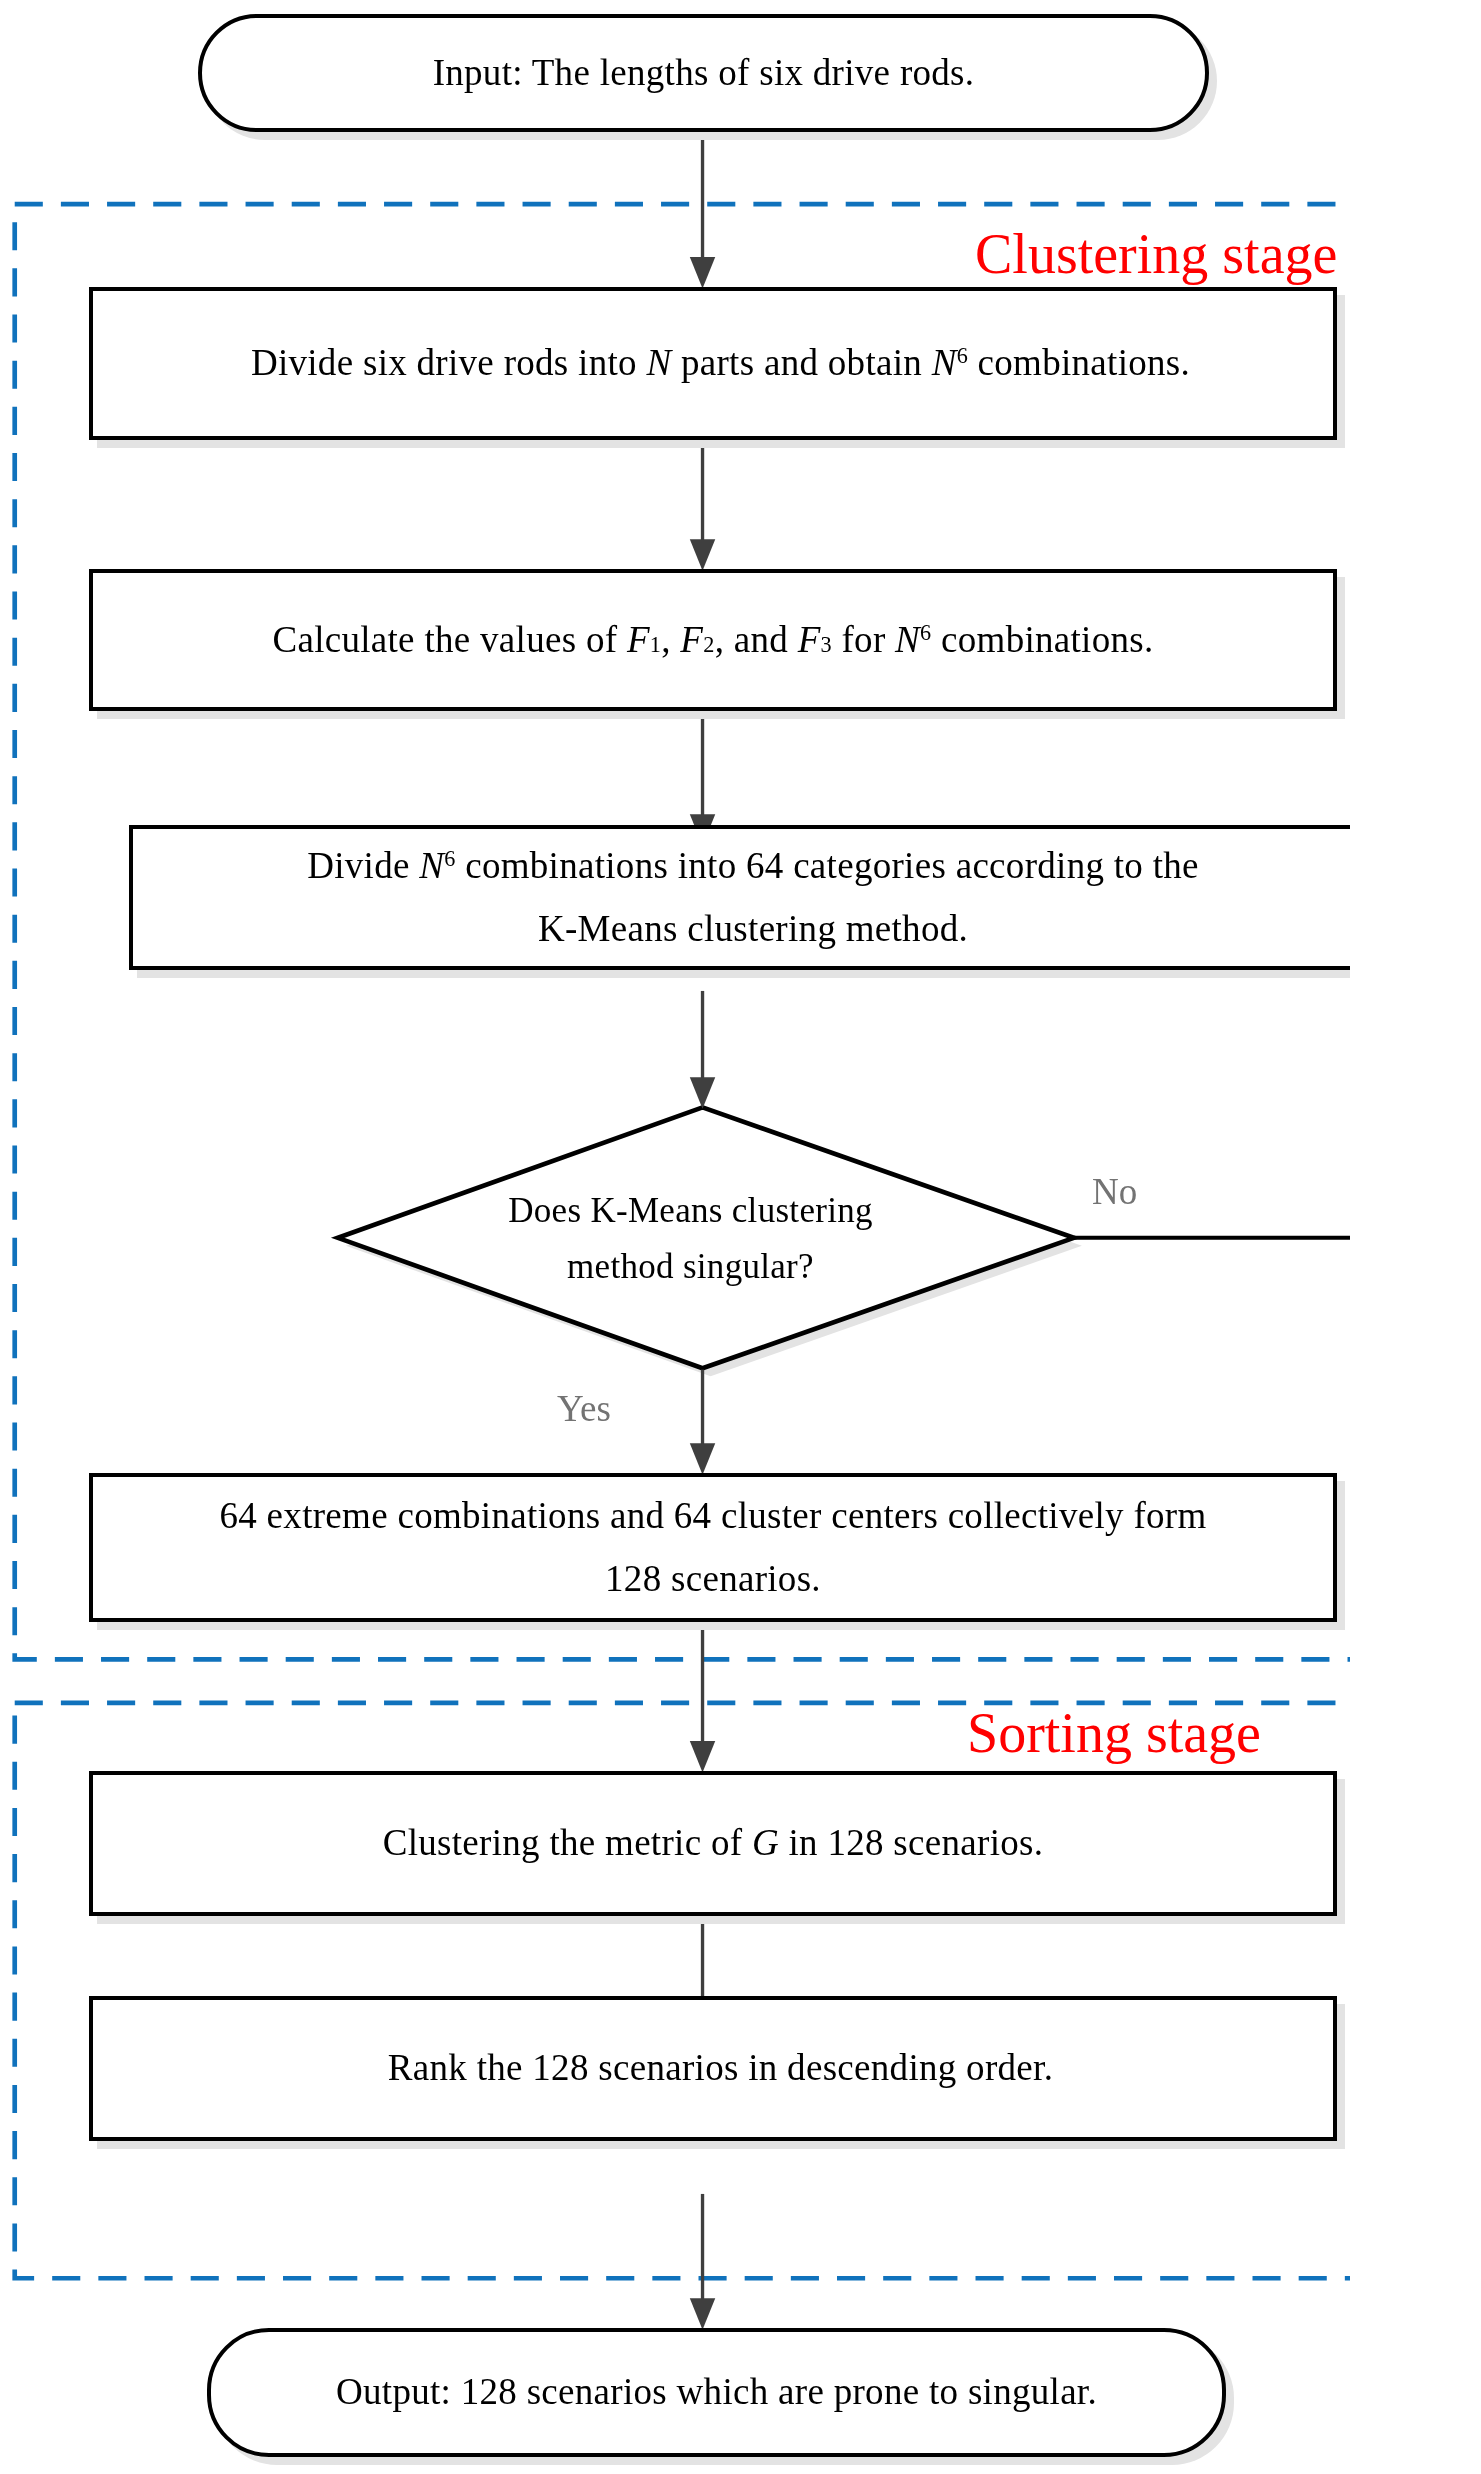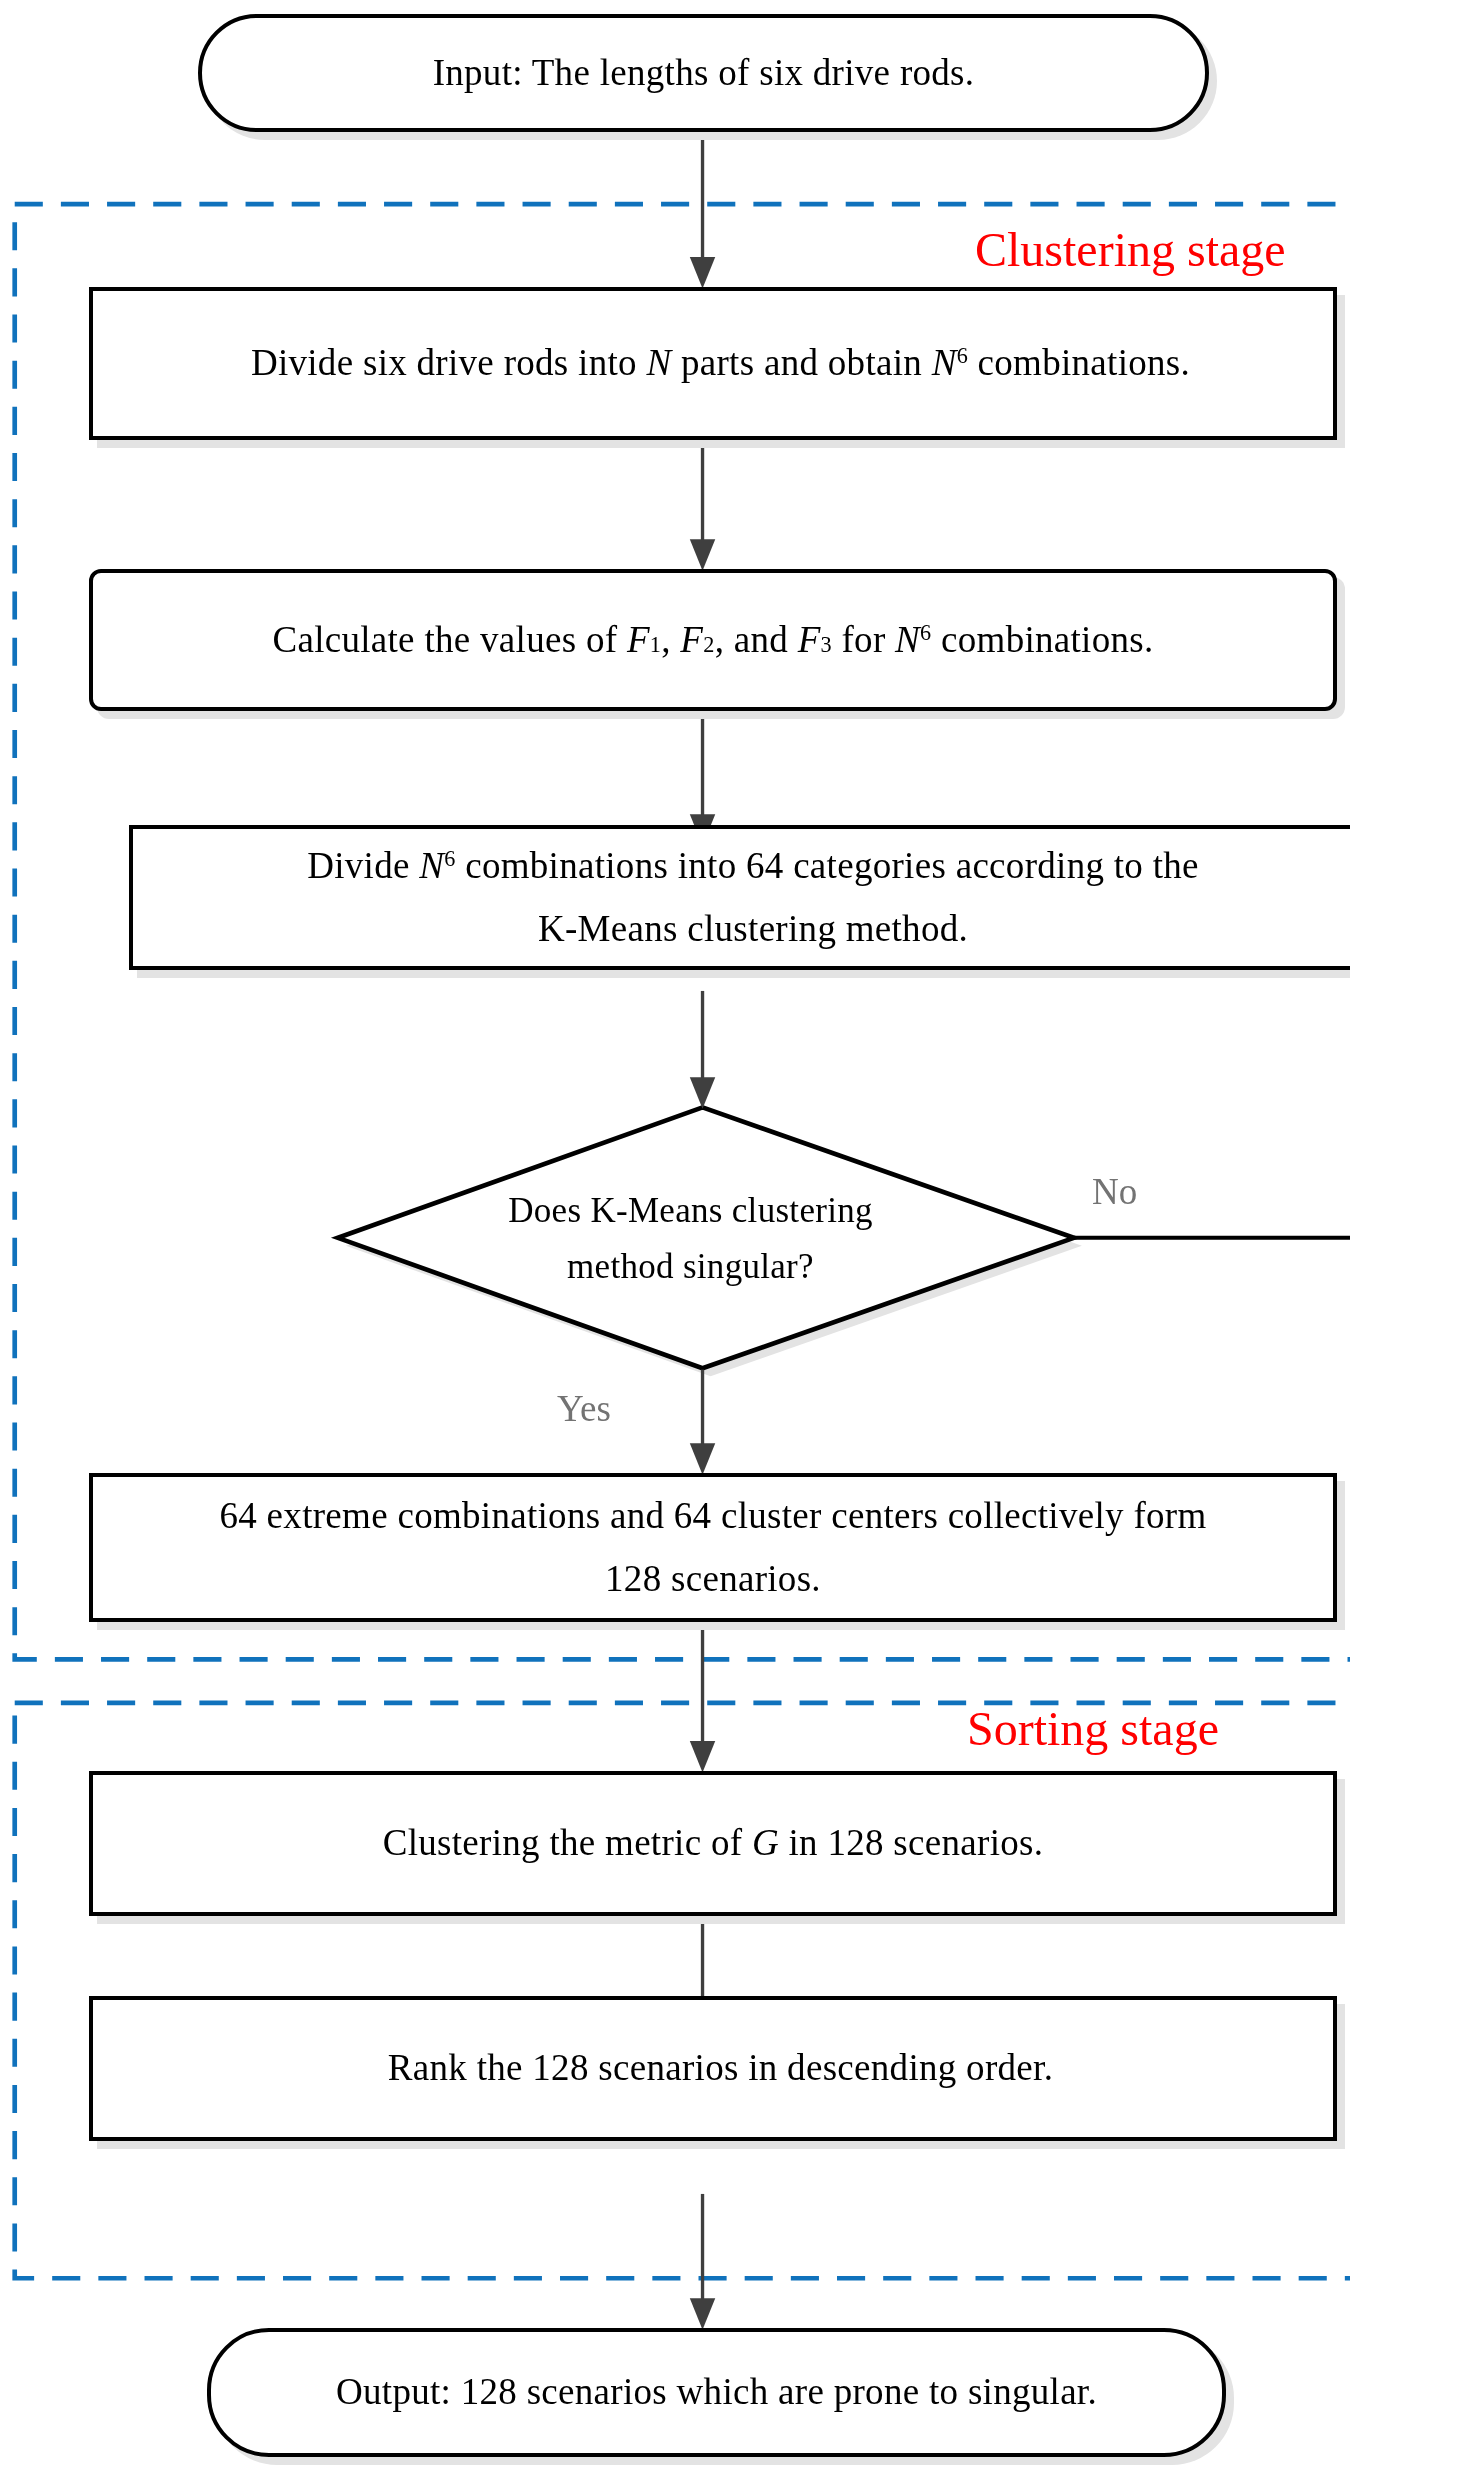--- a/index.html
+++ b/index.html
@@ -36,35 +36,35 @@
     text-align:center;
     font-size:37px;line-height:1.7;
     letter-spacing:0.3px;
     box-shadow:8px 8px 0 var(--c-shadow);
     padding:0 19px;
   }
   .terminator{border-radius:62px;}
   .t-input {left:198px; top:14px;  width:1011px;height:118px;}
   .t-output{left:207px; top:2328px;width:1019px;height:129px;}
   .b-step1{left:89px;top:287px; width:1248px;height:153px;padding-left:34px;}
-  .b-step2{left:89px;top:569px; width:1248px;height:142px;border-radius:12px;}
+  .b-step2{left:89px;top:569px; width:1248px;height:142px;}
   .b-step3{left:89px;top:825px;width:1248px;height:145px;margin-left:40px;}
   .b-step4{left:89px;top:1473px;width:1248px;height:149px;}
   .b-step5{left:89px;top:1771px;width:1248px;height:145px;}
   .b-step6{left:89px;top:1996px;width:1248px;height:145px;padding-left:34px;}
 
   .diamond-text{
     position:absolute;left:356px;top:1180px;width:669px;height:117px;
     display:flex;align-items:center;justify-content:center;
     text-align:center;font-size:35px;line-height:1.6;letter-spacing:0.3px;
   }
   .stage-label{
     position:absolute;
     color:var(--c-red);
-    font-size:48px;line-height:1;white-space:nowrap;
+    font-size:56px;line-height:1;white-space:nowrap;
   }
   .l-clustering{left:975px;top:226px;}
   .l-sorting{left:967px;top:1705px;}
   .edge-label{
     position:absolute;font-size:37px;line-height:1;white-space:nowrap;color:#737373;
   }
   .l-no{left:1092px;top:1173px;}
   .l-yes{left:557px;top:1390px;}
 
   .it{font-style:italic;}

